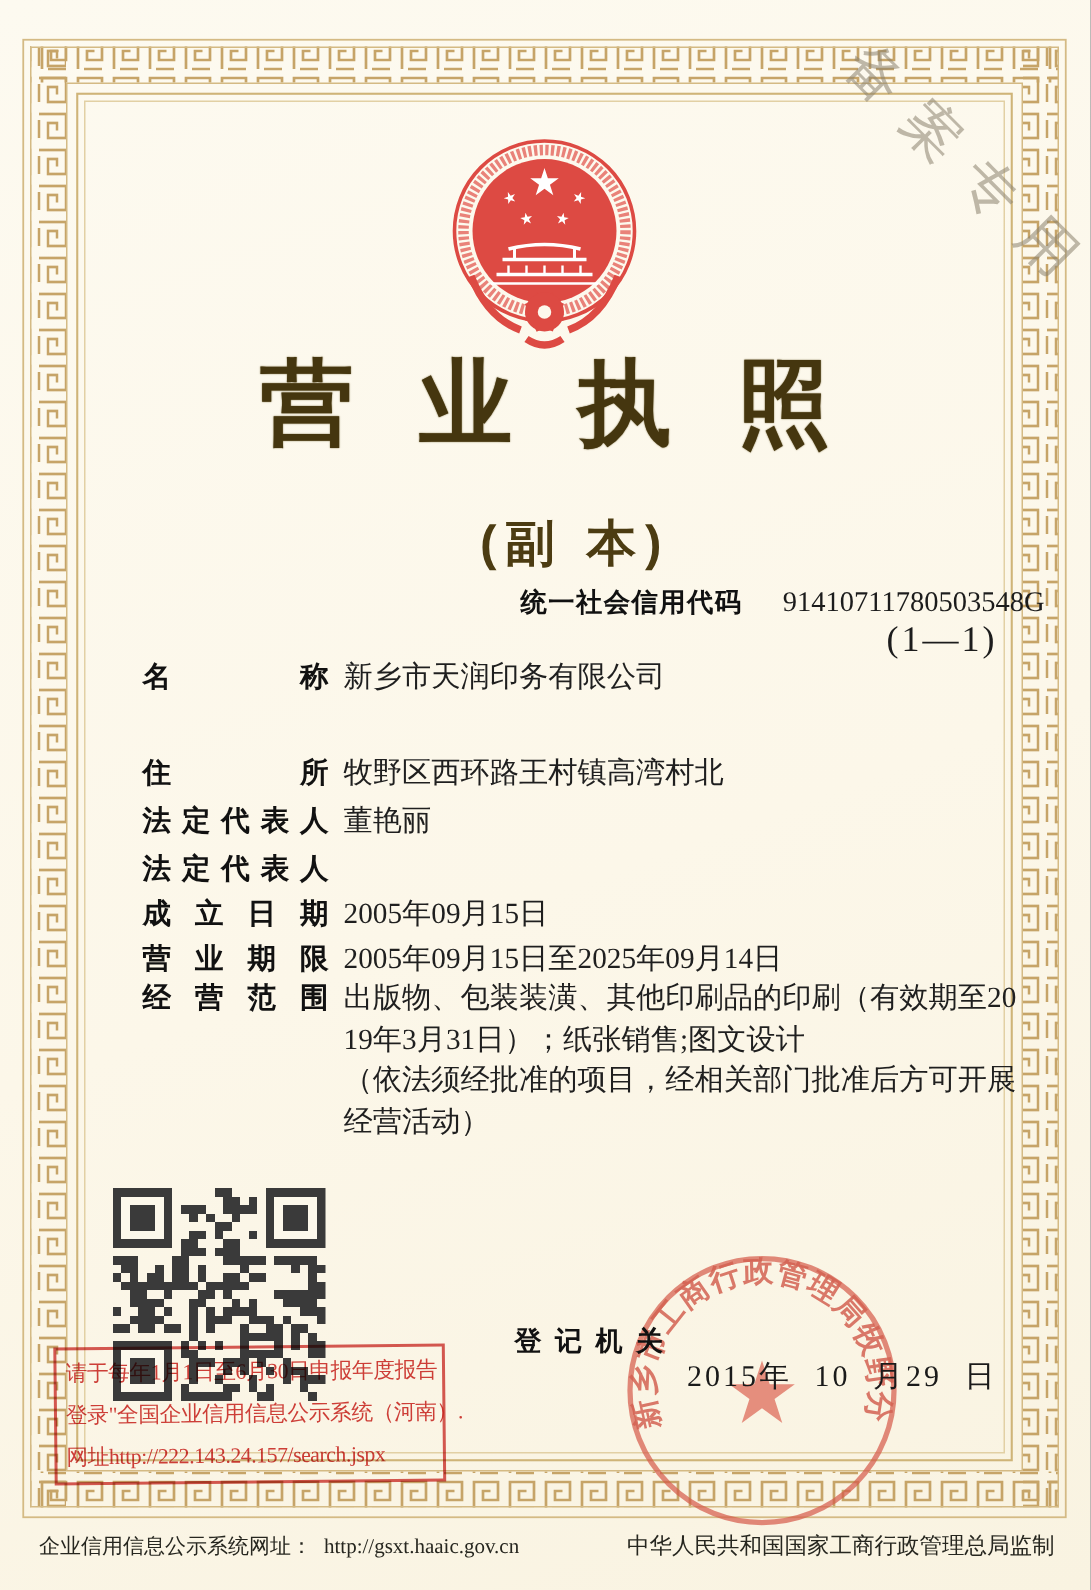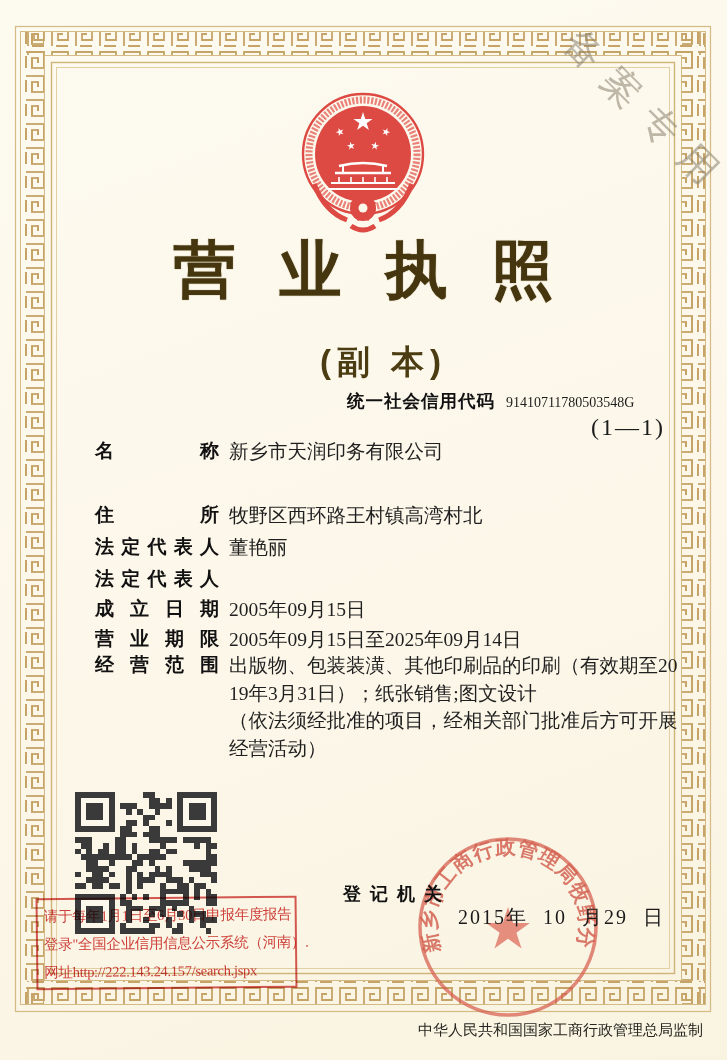--- a/index.html
+++ b/index.html
@@ -15,21 +15,21 @@
     font-size:62px;font-weight:900;color:#45360f;
     letter-spacing:44px;padding-left:44px;line-height:1.1;
     text-shadow:0 0 1px #5a4a1a;
   }
   .doc-subtitle{
     left:0;right:0;top:340px;text-align:center;
     font-size:33px;font-weight:700;color:#4c3c12;letter-spacing:6px;padding-left:40px;
   }
   .code-line{left:347px;top:389px;font-size:17.5px;color:#111;}
   .code-line .lbl{font-weight:700;letter-spacing:1px;}
-  .code-line .val{font-family:"Liberation Serif",serif;font-size:14px;color:#1c1c1c;margin-left:6px;}
+  .code-line .val{font-family:"Liberation Serif",serif;font-size:19px;color:#1c1c1c;margin-left:22px;}
   .page-no{left:591px;top:414px;font-family:"Liberation Serif",serif;font-size:24px;color:#1c1c1c;letter-spacing:2px;}
   
   .field-row{position:absolute;left:95px;display:flex;align-items:flex-start;}
   .flabel{
     display:inline-block;width:124px;flex:0 0 124px;
     font-weight:700;font-size:19px;color:#111;
     text-align:justify;text-align-last:justify;text-justify:inter-character;
   }
   .fvalue{
     margin-left:10px;width:452px;
@@ -406,16 +406,19 @@
     <circle cx="100" cy="97" r="88" fill="none" stroke="rgba(214,90,74,.8)" stroke-width="3.5"></circle>
     <use href="#star" transform="translate(100,100) scale(2.3)" fill="rgba(219,95,78,.78)"></use>
     <text font-size="20" fill="rgba(206,78,62,.85)" font-weight="700" style="font-family:'Liberation Sans',sans-serif;letter-spacing:1px;">
       <textPath href="#sealArc" startOffset="2%" id="seal-text-path">新乡市工商行政管理局牧野分局</textPath>
     </text>
   </svg>
 
   <div class="abs issue-date">2015年 10 月29 日</div>
 
   <div class="abs footer">
+    <div class="left">
+      <span>企业信用信息公示系统网址：</span><span class="url">http://gsxt.haaic.gov.cn</span>
+    </div>
     <div class="right">中华人民共和国国家工商行政管理总局监制</div>
   </div>
 
 </div>
 
 </body></html>

